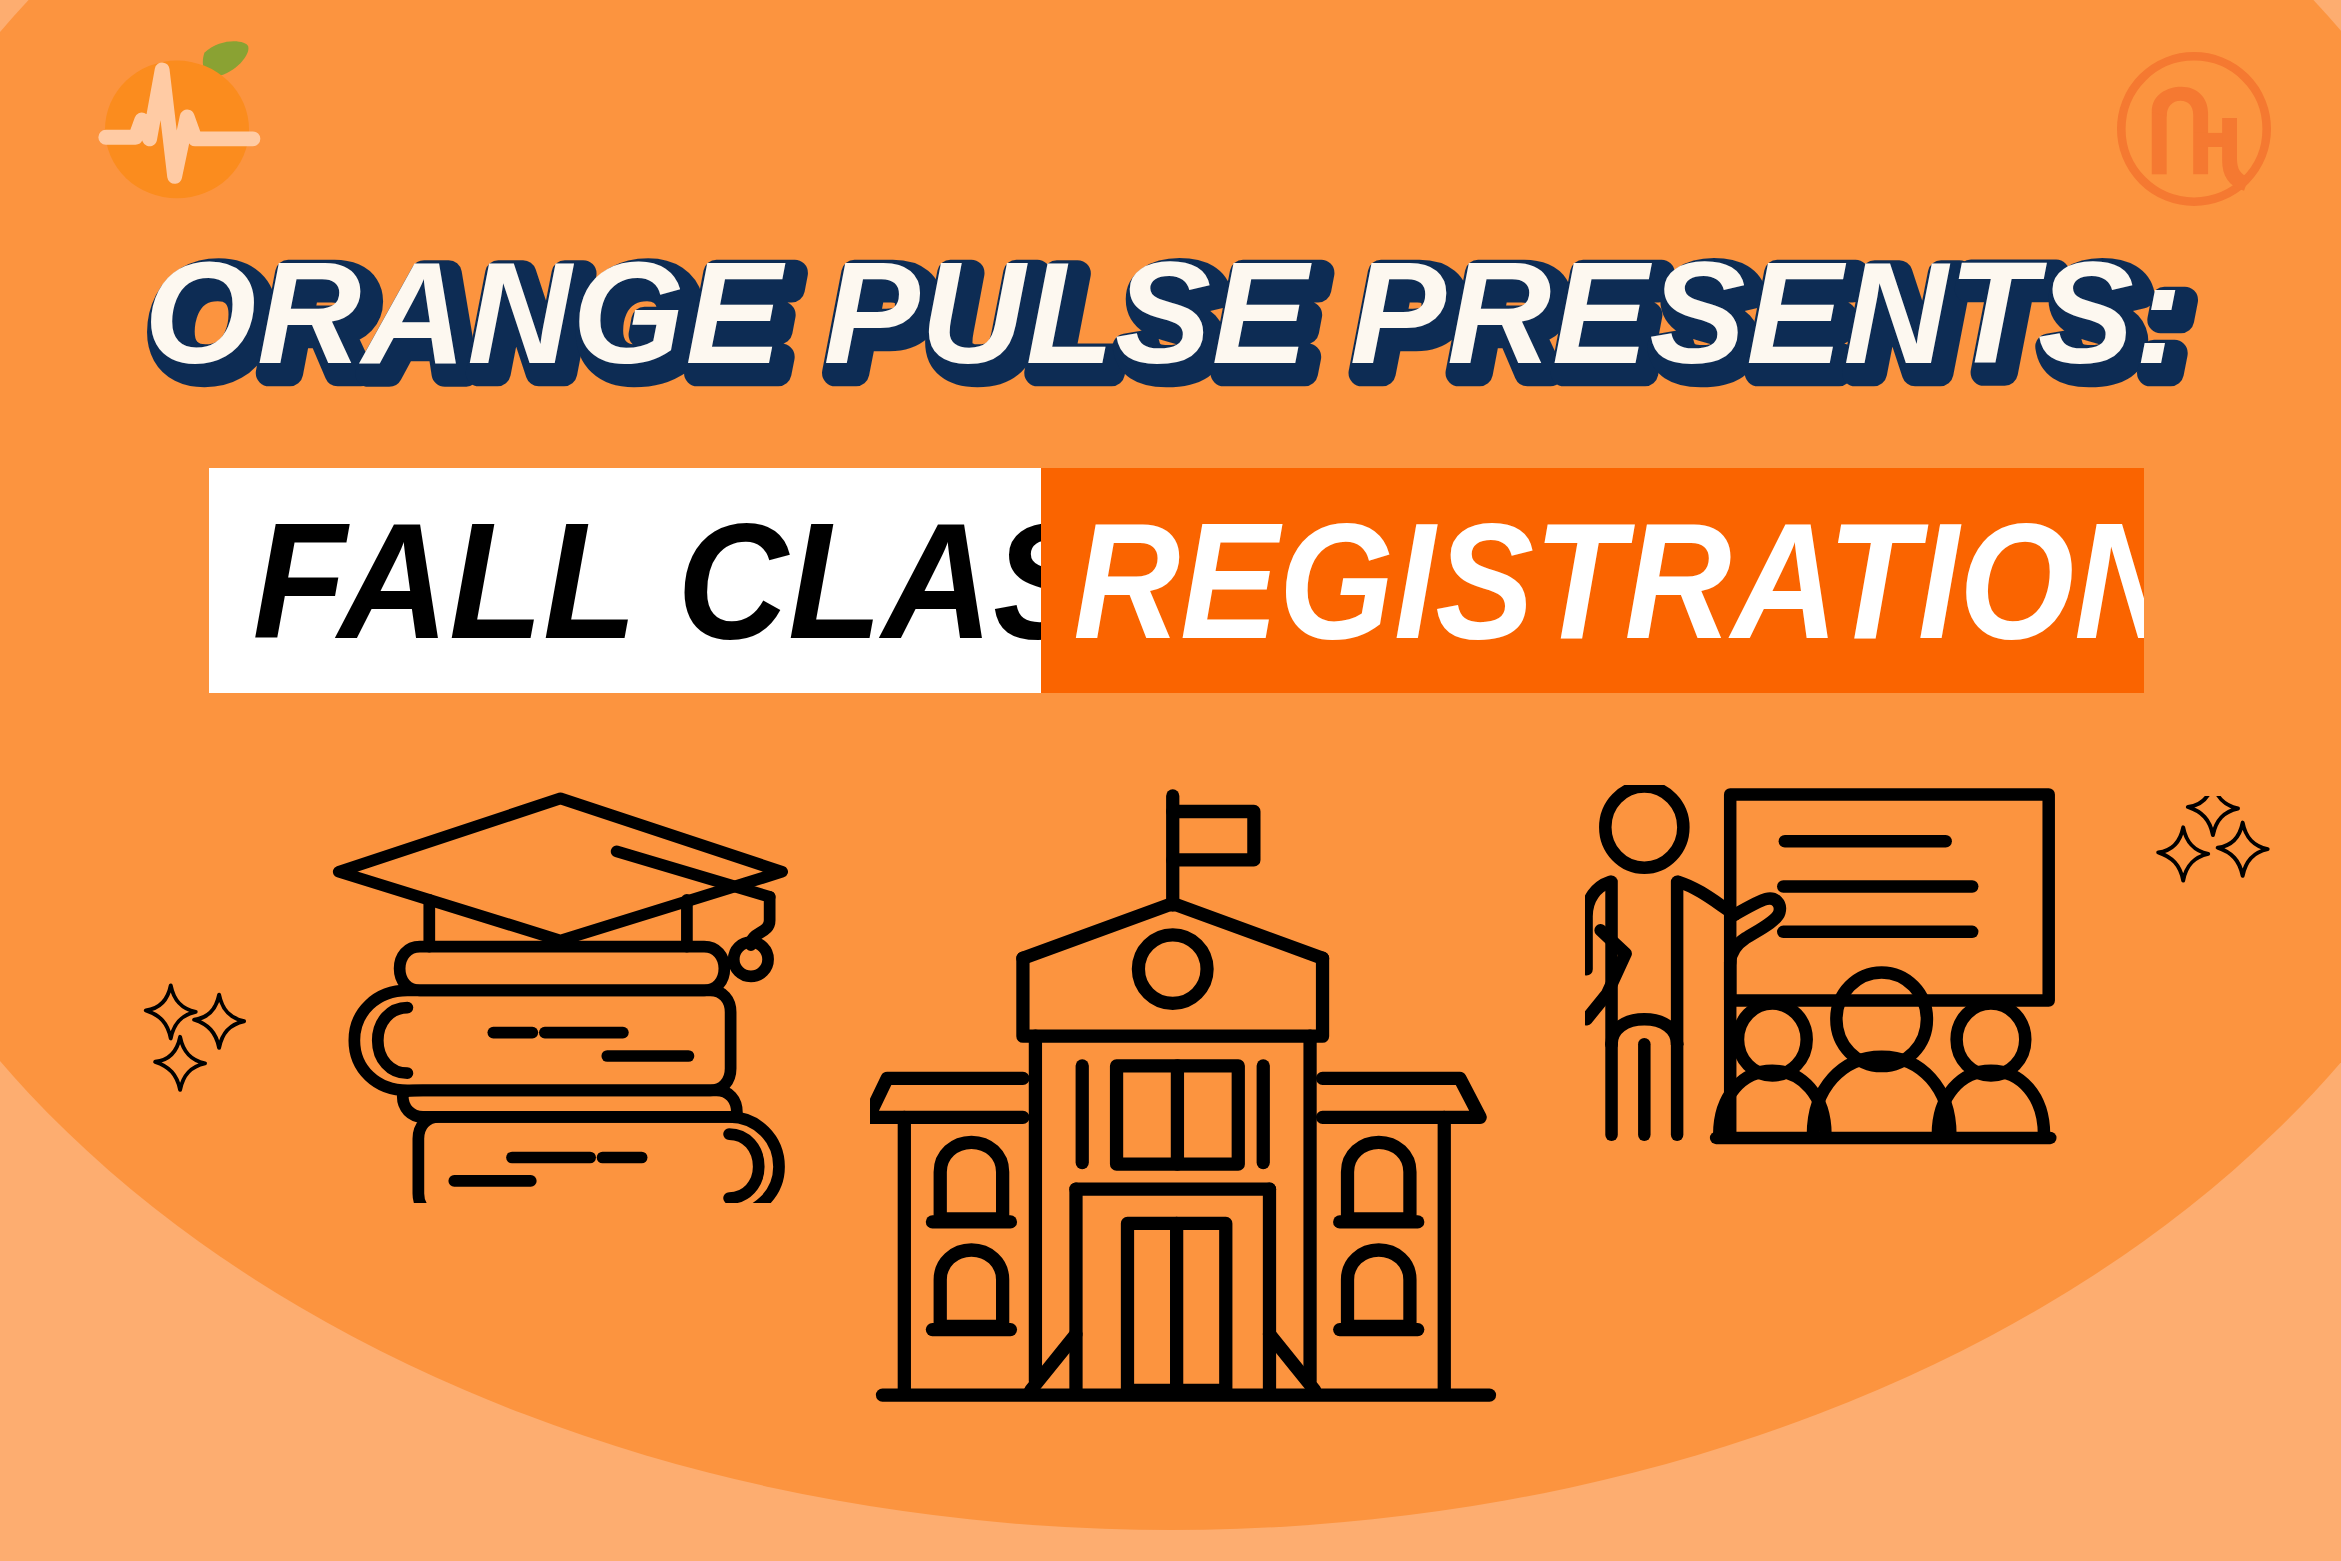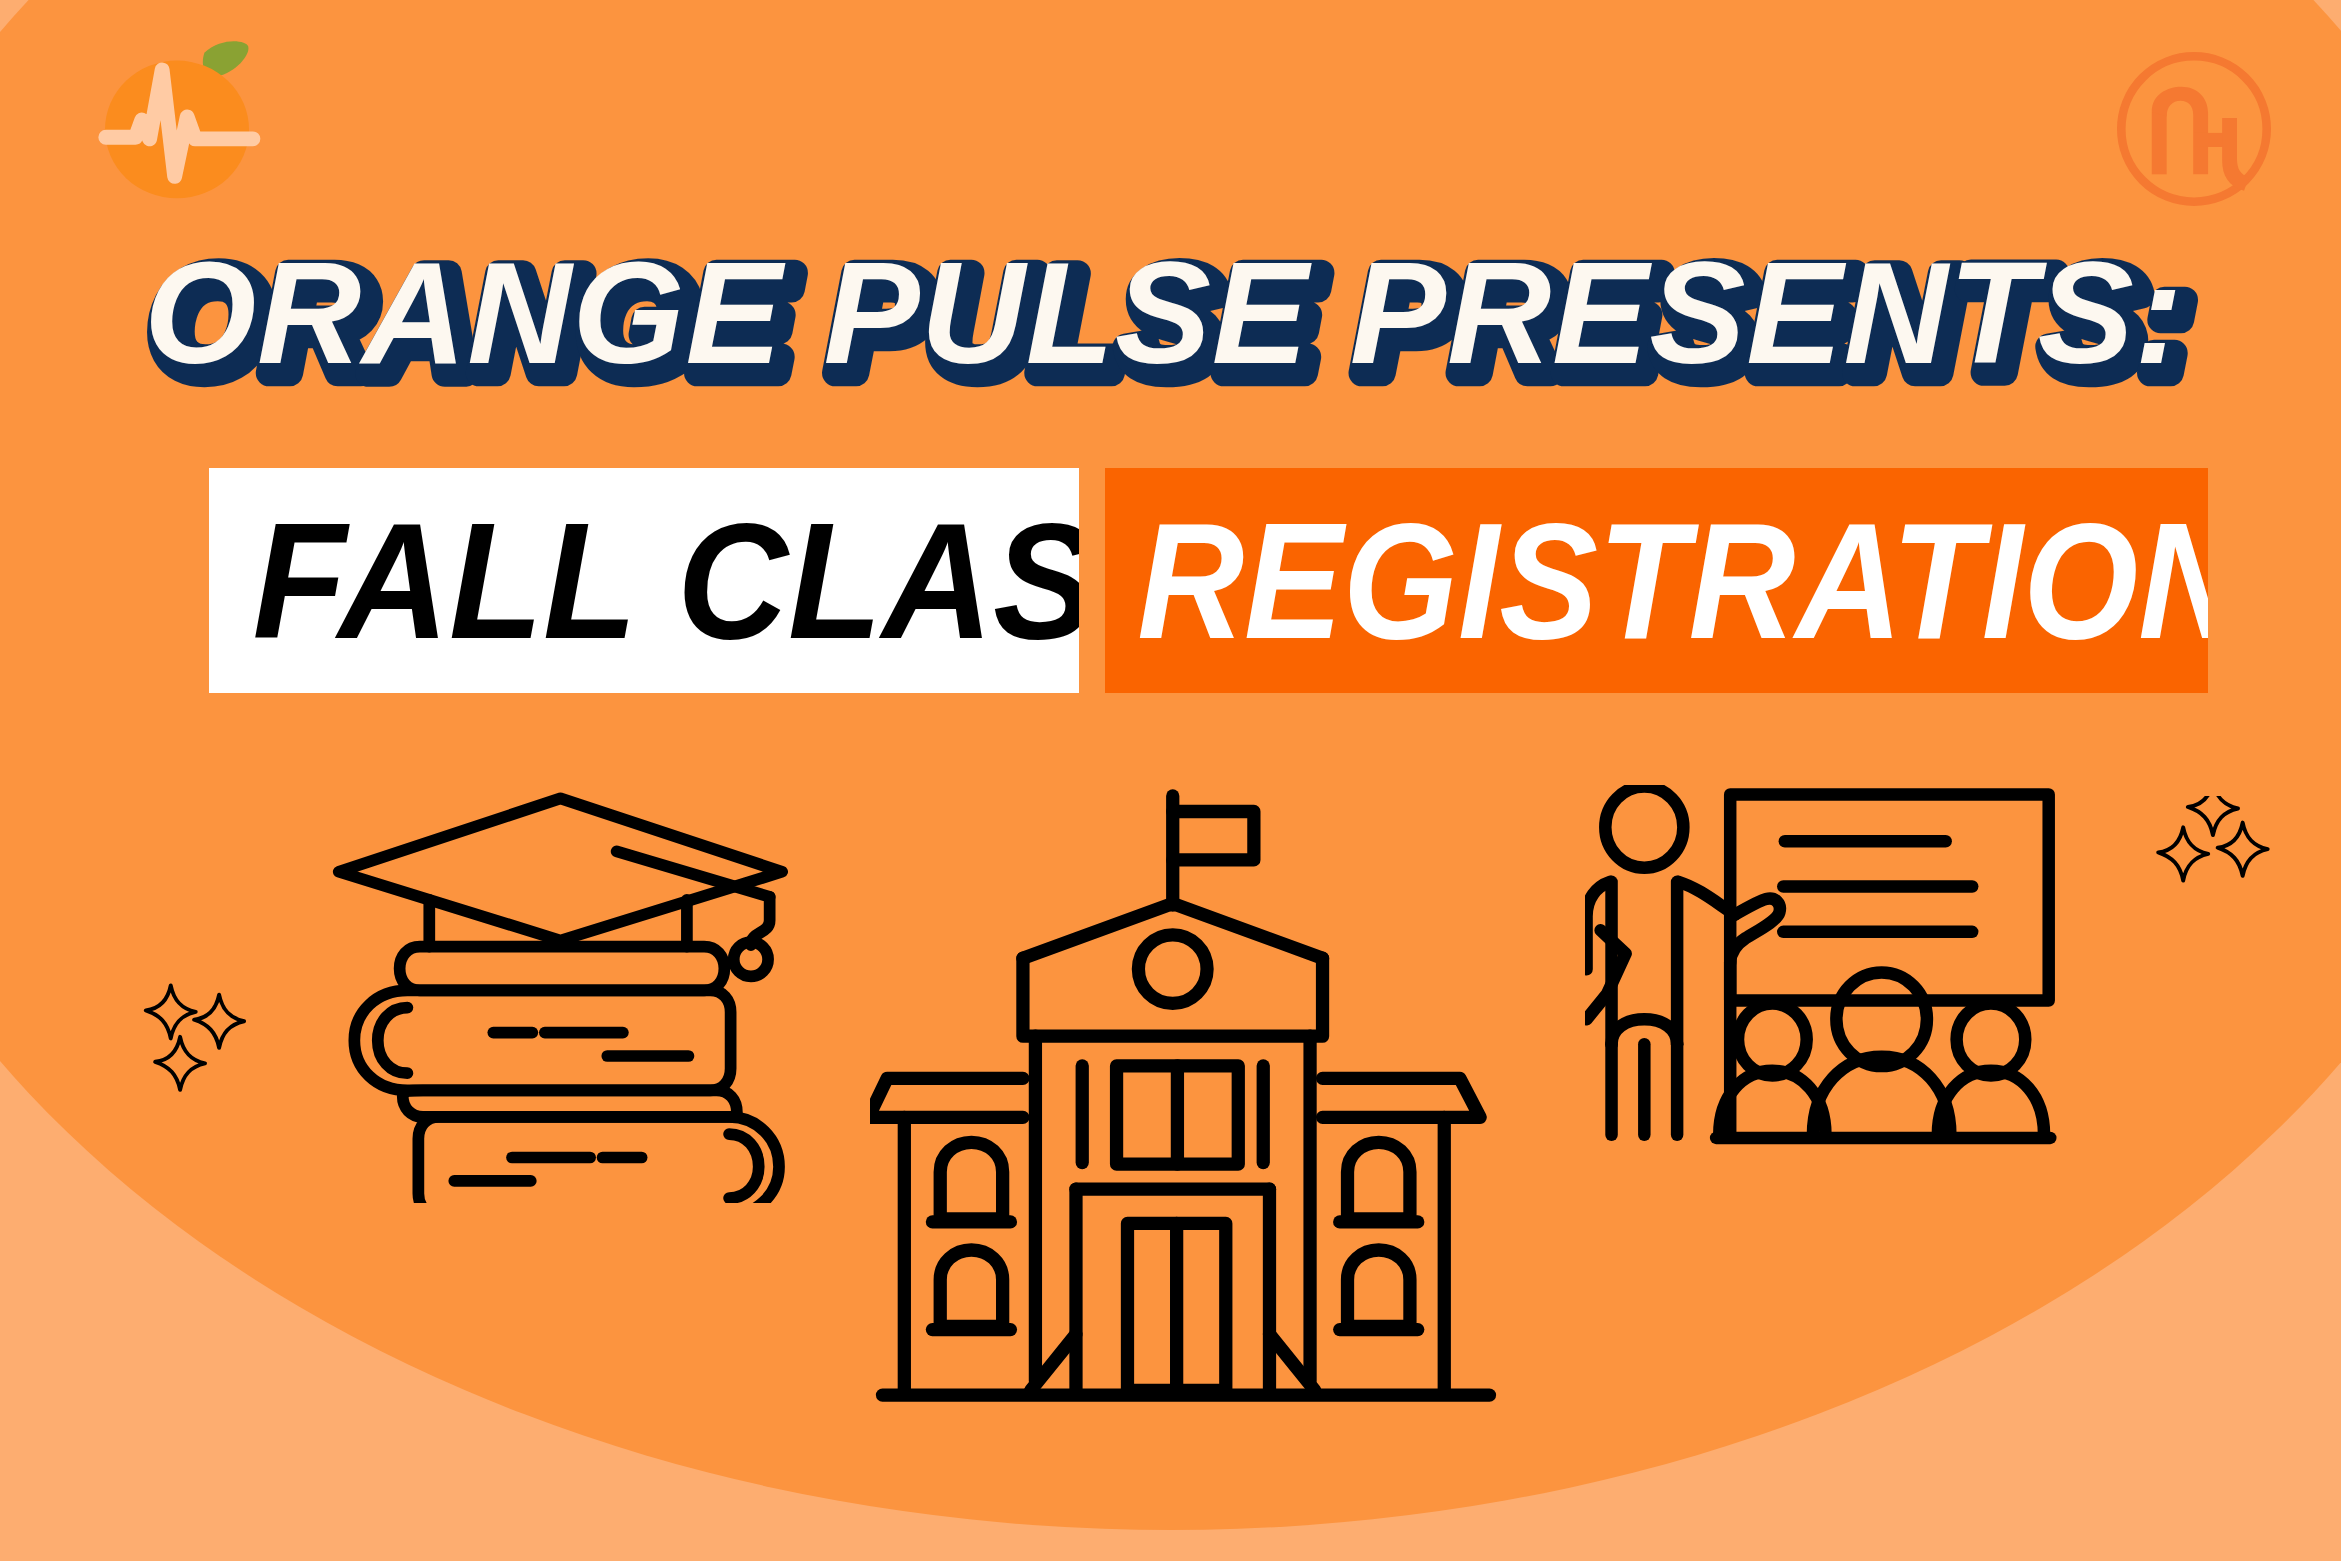--- a/index.html
+++ b/index.html
@@ -68,21 +68,21 @@
     display: flex;
     align-items: center;
     overflow: hidden;
   }
   #band-white {
     left: 0;
     width: 870px;
     background: #ffffff;
   }
   #band-orange {
-    left: 896px;
+    left: 832px;
     width: 1103px;
     background: #fa6400;
   }
   .band svg { display: block; }
 
   
   #icons {
     position: absolute;
     left: 0;
     top: 765px;

